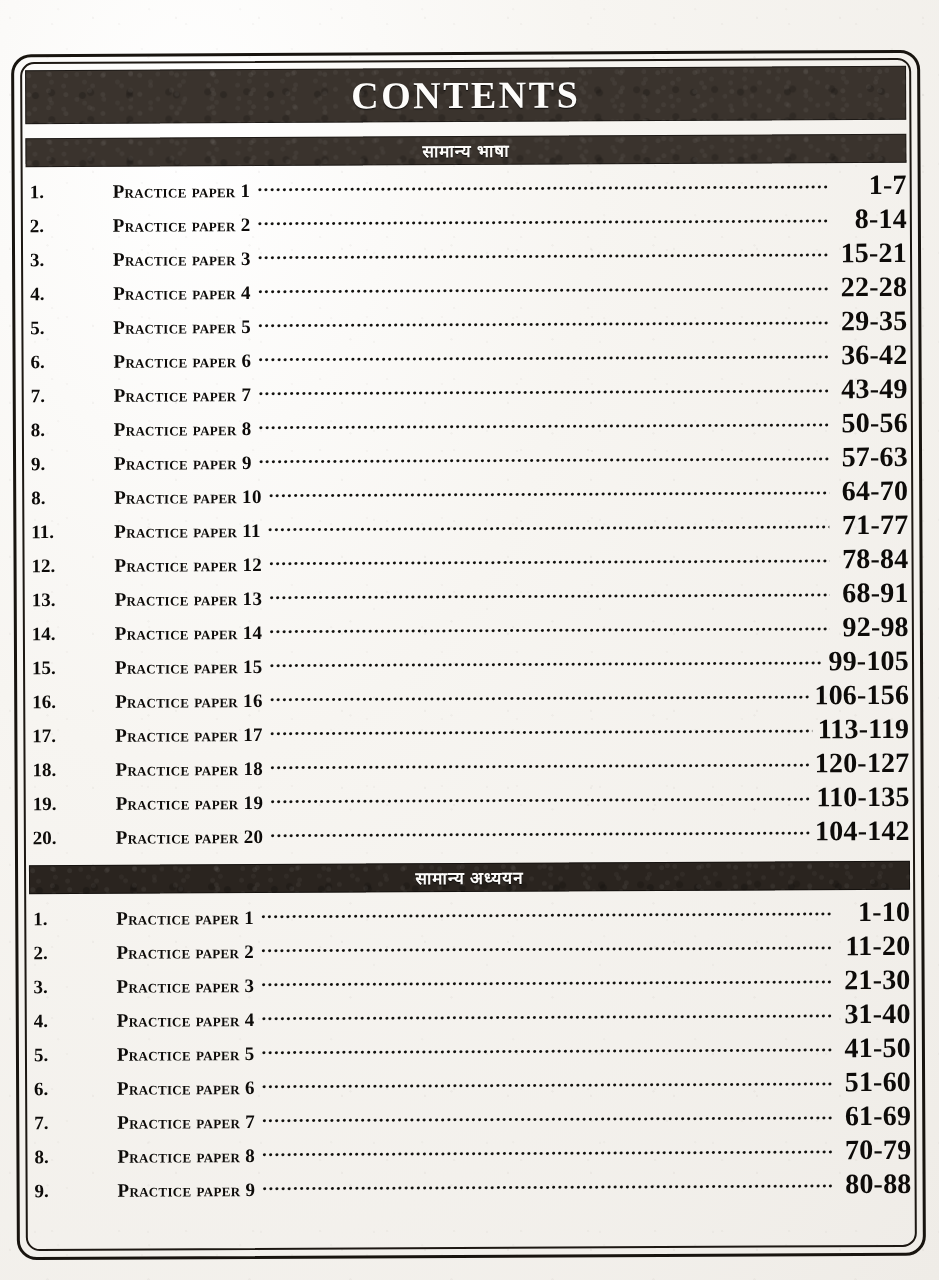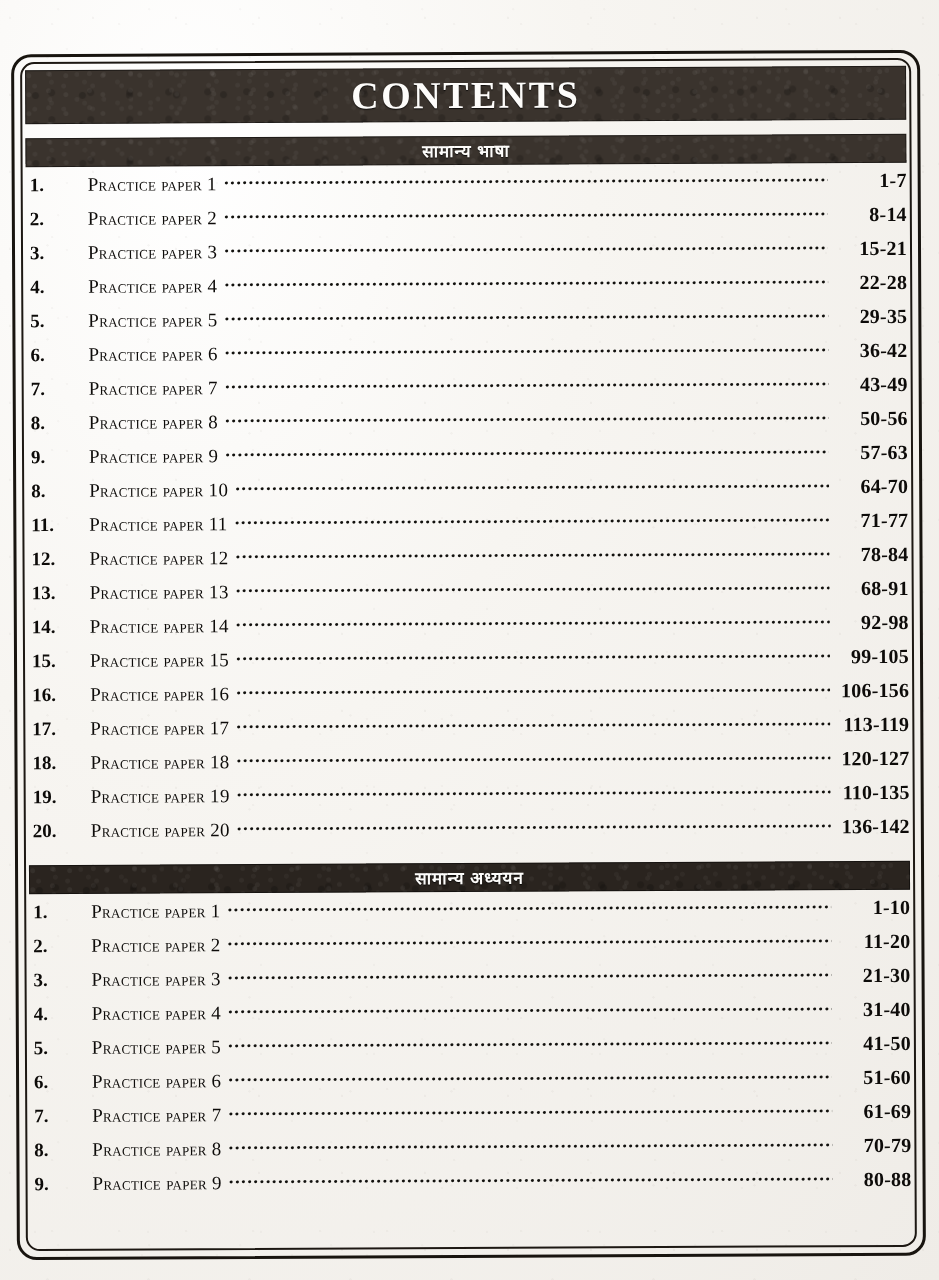--- a/index.html
+++ b/index.html
@@ -83,65 +83,66 @@
     text-shadow:0 1px 1px rgba(0,0,0,.75);
   }
 
   .title-band{height:54px;margin-top:4px;display:flex;align-items:center;justify-content:center;}
   .title-band .band-text{
     font-size:38px;font-weight:bold;letter-spacing:2.5px;
   }
 
   .section-band{height:29px;margin-top:14px;display:flex;align-items:center;justify-content:center;}
   .section-band .band-text{
-    font-family:Liberation Sans, sans-serif;
+    font-family:Liberation Serif, serif;
     font-size:17px;font-weight:bold;letter-spacing:1px;
   }
   .section-band.second{margin-top:12px;}
 
   
   .list{margin-top:6px;}
   .row{
     display:flex;align-items:baseline;
     height:34px;
     color:#0d0b09;
   }
   .row .num{
     width:58px;flex:0 0 58px;
     font-size:19px;font-weight:bold;
     padding-left:4px;
     font-family:"Liberation Serif",serif;
   }
   .row .title{
     flex:0 0 auto;
-    font-size:19px;font-weight:normal;
+    font-size:19px;font-weight:bold;
     letter-spacing:.3px;
     white-space:nowrap;
     font-variant:small-caps;
     text-transform:lowercase;
+    margin-left:25px;
   }
   .row .title::first-letter{text-transform:uppercase;}
   .row .leader{
     flex:1 1 auto;
     margin:0 5px 0 7px;
     position:relative;
     height:1em;
     overflow:hidden;
   }
   .row .leader::before{
     content:"........................................................................................................................................................";
     position:absolute;left:0;right:0;bottom:1px;
     font-size:19px;font-weight:bold;
     letter-spacing:1.4px;
     white-space:nowrap;
     color:#11100d;
   }
   .row .pages{
     flex:0 0 auto;
-    font-size:20px;font-weight:bold;
+    font-size:28px;font-weight:bold;
     text-align:right;
     min-width:74px;
     letter-spacing:.2px;
   }
 </style>
 </head>
 <body>
 
 <div class="paper"></div>
 <div class="grain"></div>
@@ -271,21 +272,21 @@
         <div class="row">
           <div class="num">19.</div>
           <div class="title">Practice Paper 19</div>
           <div class="leader"></div>
           <div class="pages">110-135</div>
         </div>
         <div class="row">
           <div class="num">20.</div>
           <div class="title">Practice Paper 20</div>
           <div class="leader"></div>
-          <div class="pages">136-142</div>
+          <div class="pages">104-142</div>
         </div>
       </div>
       <div class="section-band band dark second">
         <div class="band-text">सामान्य  अध्ययन</div>
       </div>
       <div class="list">
         <div class="row">
           <div class="num">1.</div>
           <div class="title">Practice Paper 1</div>
           <div class="leader"></div>

